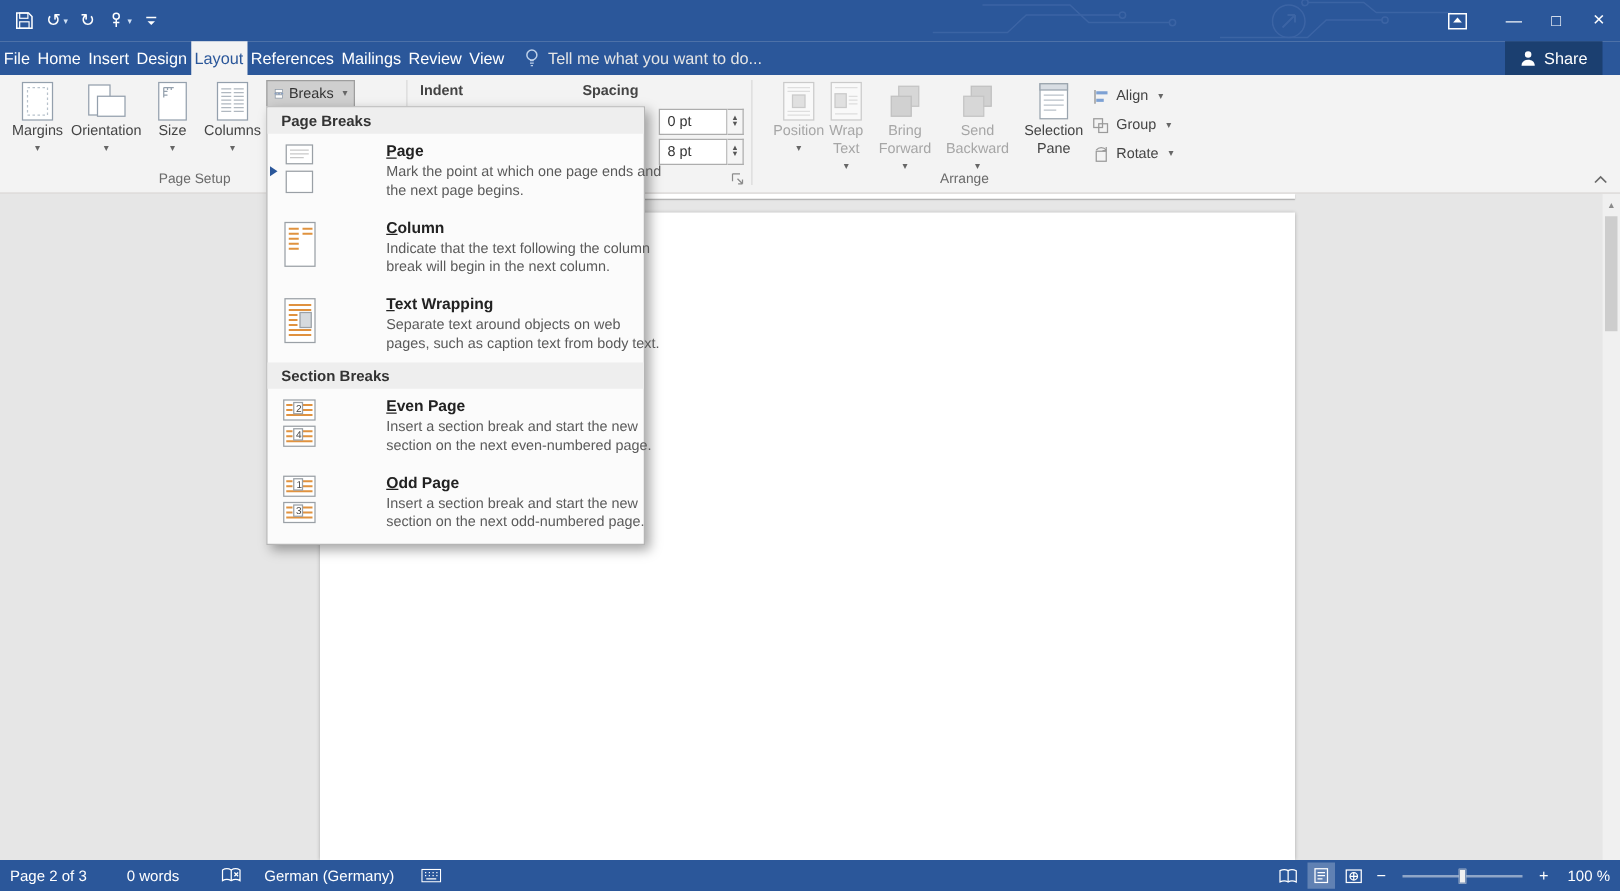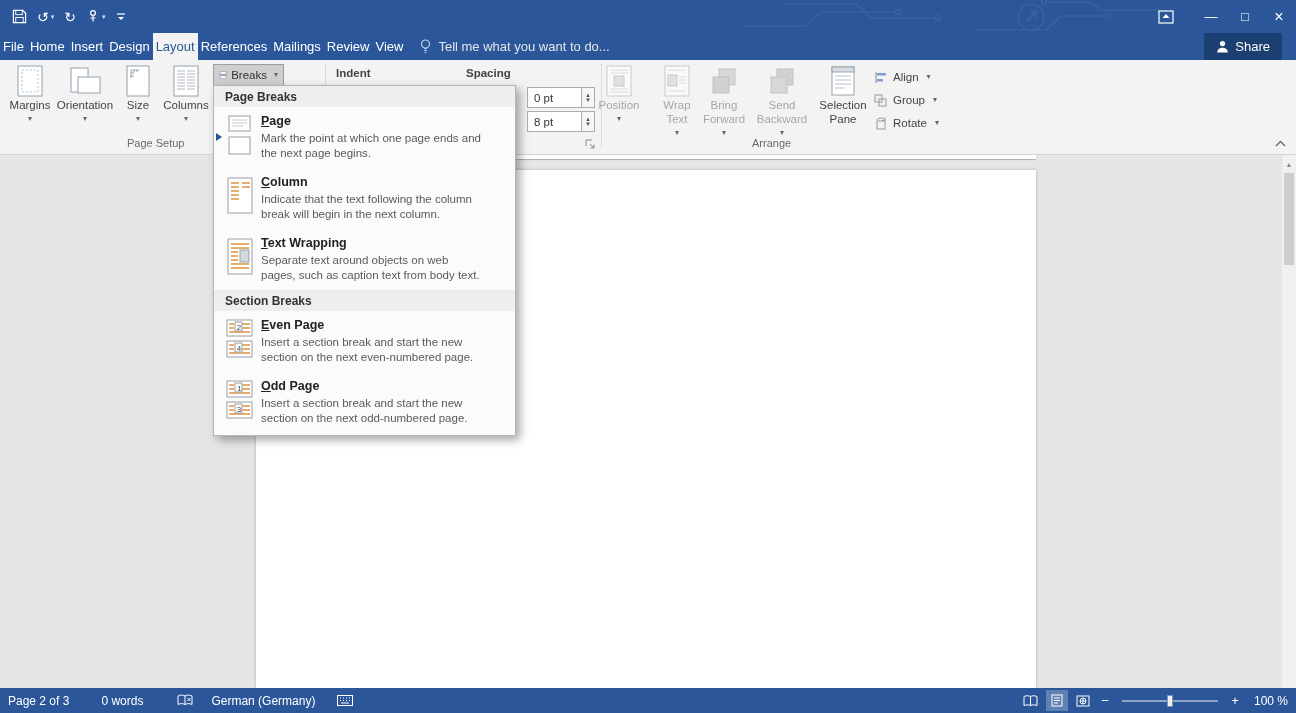--- a/index.html
+++ b/index.html
@@ -58,21 +58,21 @@
   .view-btn{width:22px;height:21px;display:flex;align-items:center;justify-content:center;}
   .view-btn.active{background:rgba(255,255,255,.25);}
   .zoom-track{position:relative;width:96px;height:2px;background:#8fa6c8;margin:0 6px;}
   .zoom-thumb{position:absolute;left:45px;top:-5px;width:6px;height:12px;background:#f0f0f0;border:1px solid #7a93b8;}
   .zoom-glyph{font-size:13px;width:14px;text-align:center;}
   .zoom-pct{margin-left:8px;}
 
   
   .breaks-menu{position:absolute;left:213px;top:85px;width:303px;background:#fbfbfb;border:1px solid #b5b5b5;box-shadow:4px 4px 9px rgba(0,0,0,.35);z-index:60;padding-bottom:2px;}
   .menu-header{height:21px;background:#eeeeee;display:flex;align-items:center;padding-left:11px;font-weight:bold;font-size:12px;color:#333;}
-  .menu-item{position:relative;height:61px;display:flex;align-items:flex-start;padding:7px 8px 0 11px;}
+  .menu-item{position:relative;height:61px;display:flex;align-items:flex-start;padding:7px 8px 0 11px;gap:48px;}
   .mi-icon{flex:0 0 36px;margin-top:1px;}
   .mi-title{font-size:12.5px;font-weight:bold;color:#222;}
   .mi-title::first-letter{text-decoration:underline;}
   .mi-desc{font-size:11.5px;color:#5a5a5a;line-height:1.3;margin-top:3px;width:220px;}
   .menu-item.highlighted{background:#d9d9d9;outline:4px solid #d11515;}
   .blue-marker{position:absolute;left:2px;top:26px;width:0;height:0;border-left:6px solid #2b579a;border-top:4px solid transparent;border-bottom:4px solid transparent;}
 </style>
 </head>
 <body>
 
@@ -240,21 +240,21 @@
 
     <span class="launcher" style="left:585px;top:76px;">
       <svg width="11" height="11" viewBox="0 0 11 11">
           <path d="M1 1 v6 M1 1 h6" stroke="#8a8a8a" fill="none"></path>
           <path d="M5 5 l4 4 M9 9 v-3.5 M9 9 h-3.5" stroke="#8a8a8a" fill="none"></path>
         </svg>
     </span>
 
     <div class="vsep" style="left:601px;"></div>
 
-    <div class="big-btn disabled" style="left:596px;width:46px;">
+    <div class="big-btn disabled" style="left:616px;width:46px;">
       <span class="bicon">
         <svg width="30" height="32" viewBox="0 0 30 32">
             <rect x="3" y="1" width="24" height="30" fill="#fff" stroke="#9aa4ae"></rect>
             <rect x="10" y="11" width="10" height="10" fill="#c9cfd6" stroke="#9aa4ae"></rect>
             <path d="M6 5 h18 M6 8 h18 M6 24 h18 M6 27 h18" stroke="#c5cbd2"></path>
           </svg>
       </span>
       <span class="blabel">Position</span>
       <span class="caret">▾</span>
     </div>

